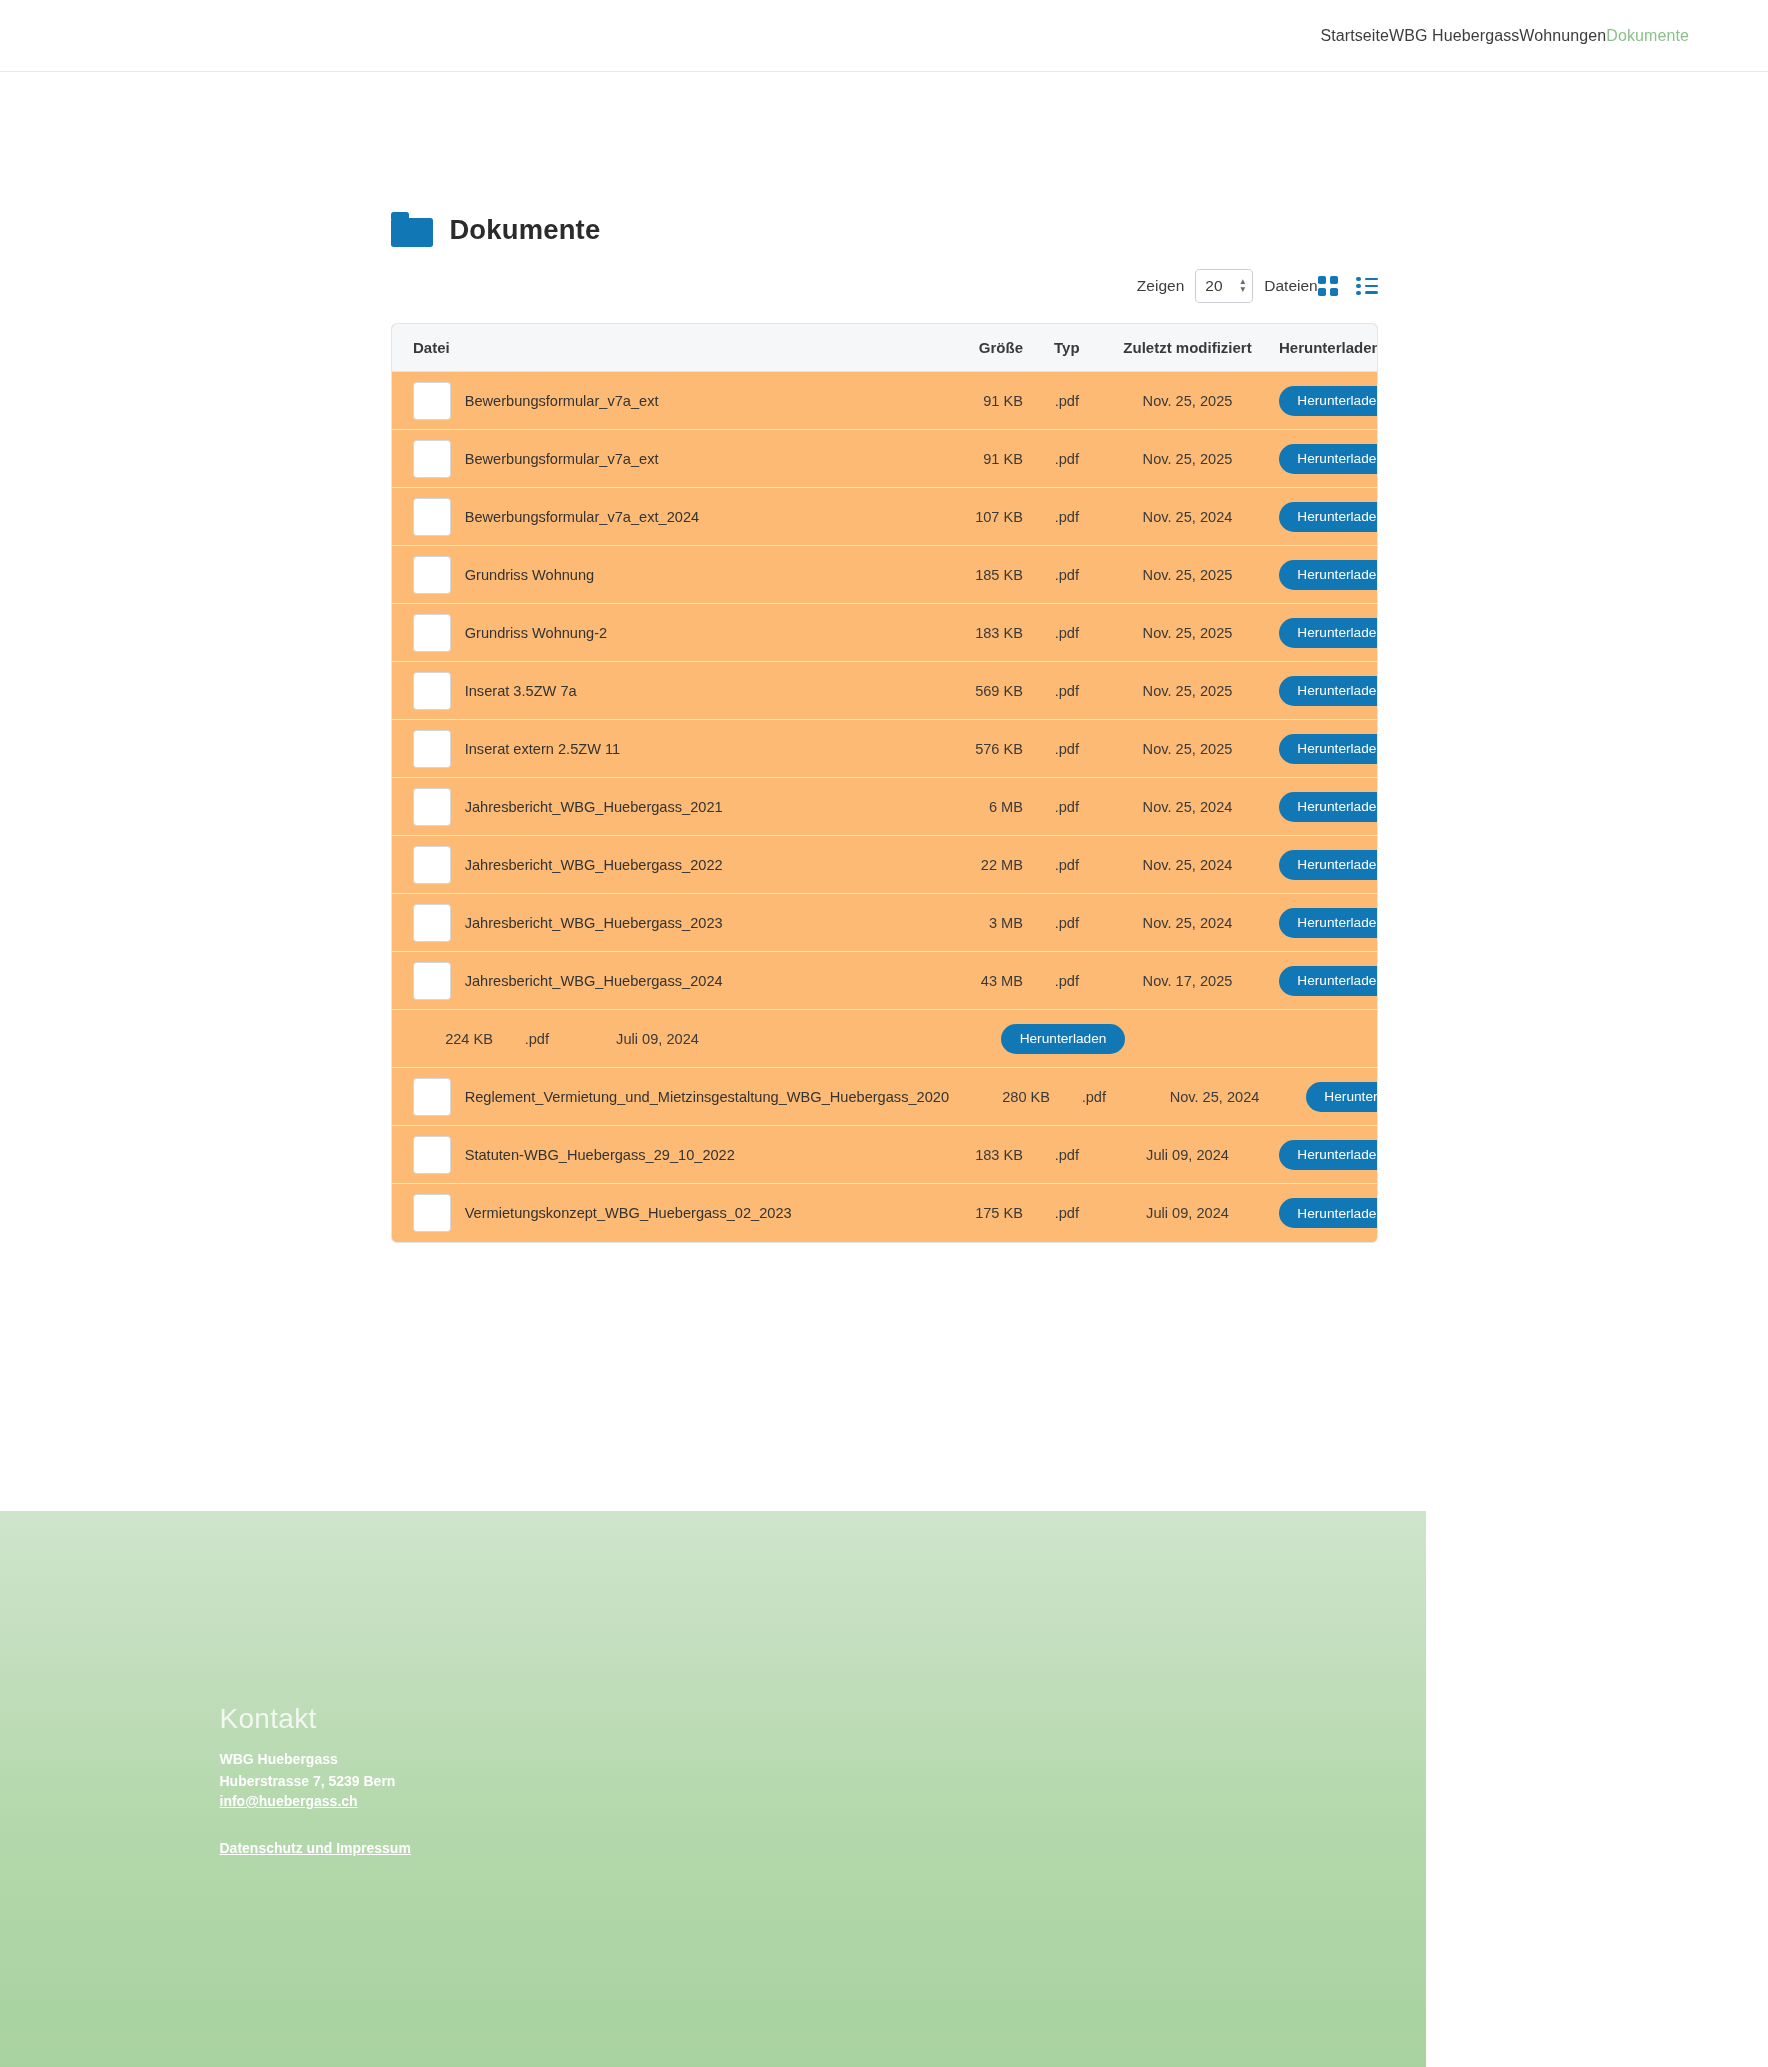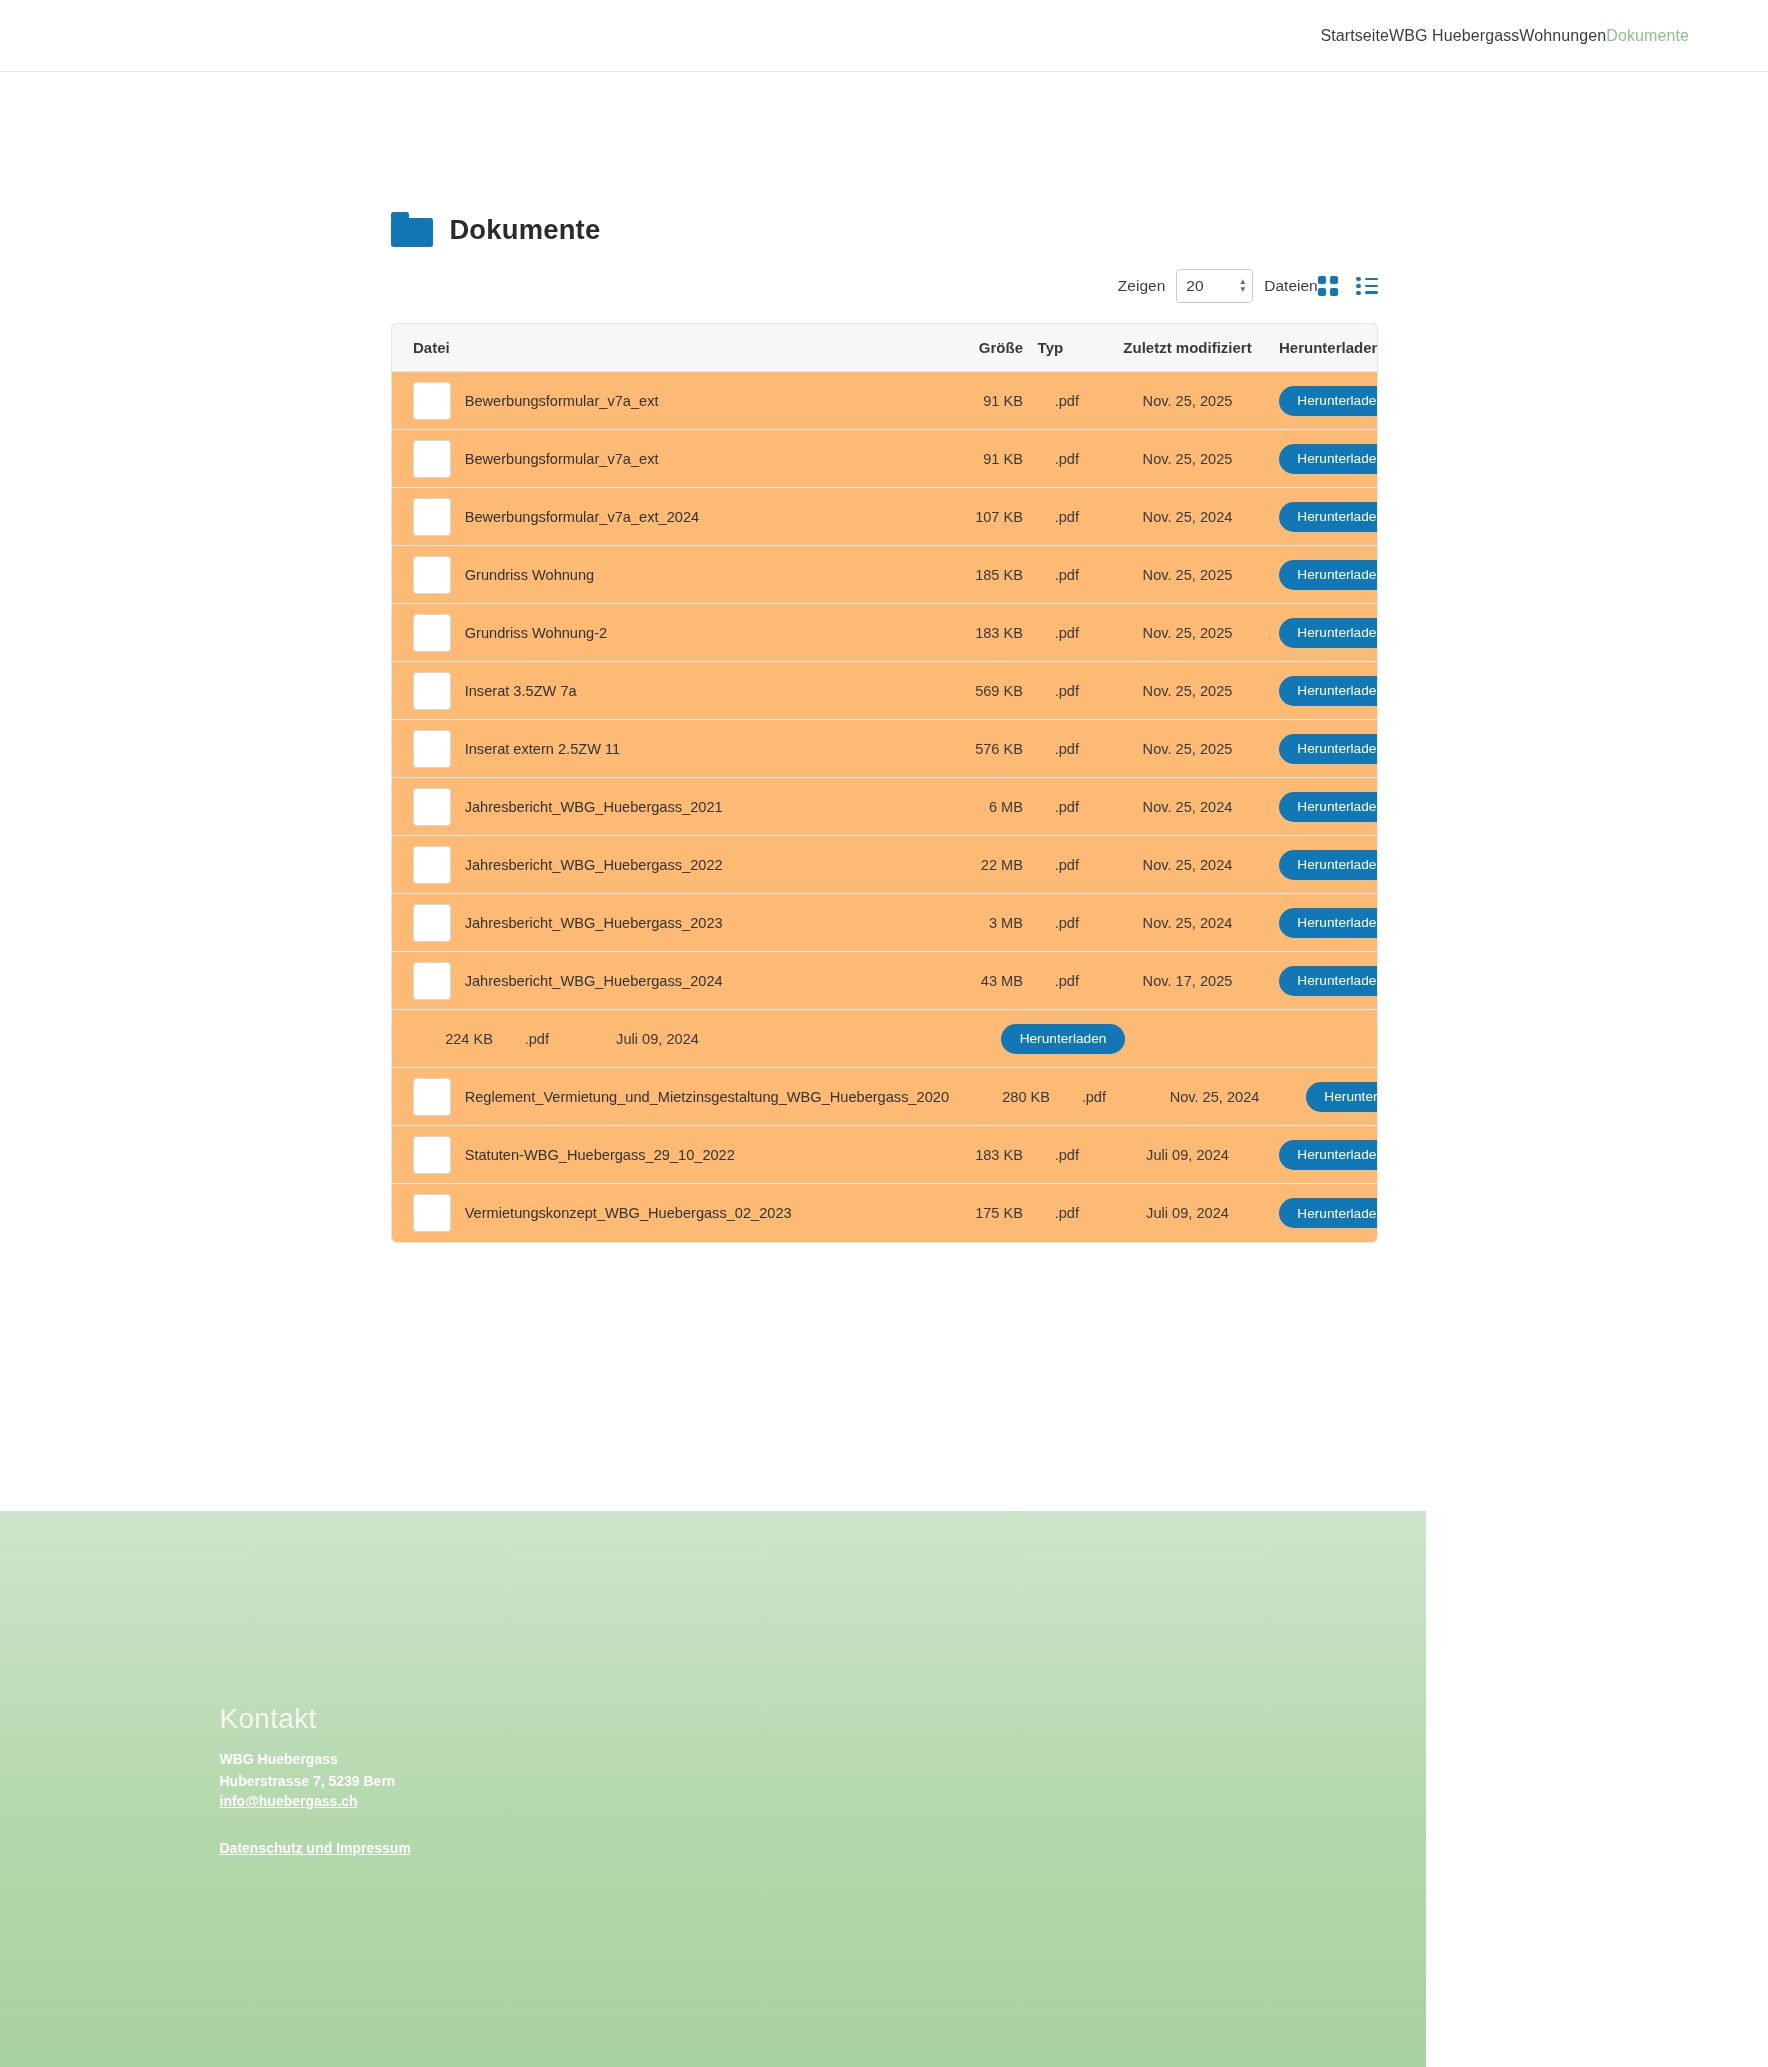--- a/index.html
+++ b/index.html
@@ -92,21 +92,21 @@
     padding-left: 1.8px;
   }
   .show-group {
     display: flex;
     align-items: center;
     gap: 11px;
     font-size: 15.5px;
     color: #3d3d3d;
   }
   .num-input {
-    width: 77px;
+    width: 58px;
     height: 34px;
     border: 0.9px solid #c9cdd1;
     border-radius: 4.6px;
     background: #fff;
     display: flex;
     align-items: center;
     padding: 0 5.5px 0 9.1px;
     justify-content: space-between;
     font-size: 15.5px;
     color: #3d3d3d;
@@ -193,21 +193,21 @@
   .tr:last-child { border-bottom: none; }
 
   .c-file   { flex: 0 0 530px; padding-left: 21px; display: flex; align-items: center; gap: 13.7px; }
   .c-size   { flex: 0 0 101px; text-align: right; }
   .c-type   { flex: 0 0 73px;  text-align: center; padding-left: 14.6px;}
   .c-mod    { flex: 0 0 183px; text-align: center; }
   .c-dl     { flex: 1 1 auto;  display: flex; justify-content: center; }
 
   .thead .c-file { padding-left: 21px; }
   .thead .c-size { text-align: right; }
-  .thead .c-type { text-align: left; }
+  .thead .c-type { text-align: center; }
   .thead .c-mod  { text-align: center; }
   .thead .c-dl   { justify-content: center; }
 
   .file-thumb {
     width: 38px;
     height: 38px;
     border: 0.9px solid #d3d7da;
     border-radius: 3.7px;
     background: #fff;
     flex: 0 0 auto;

